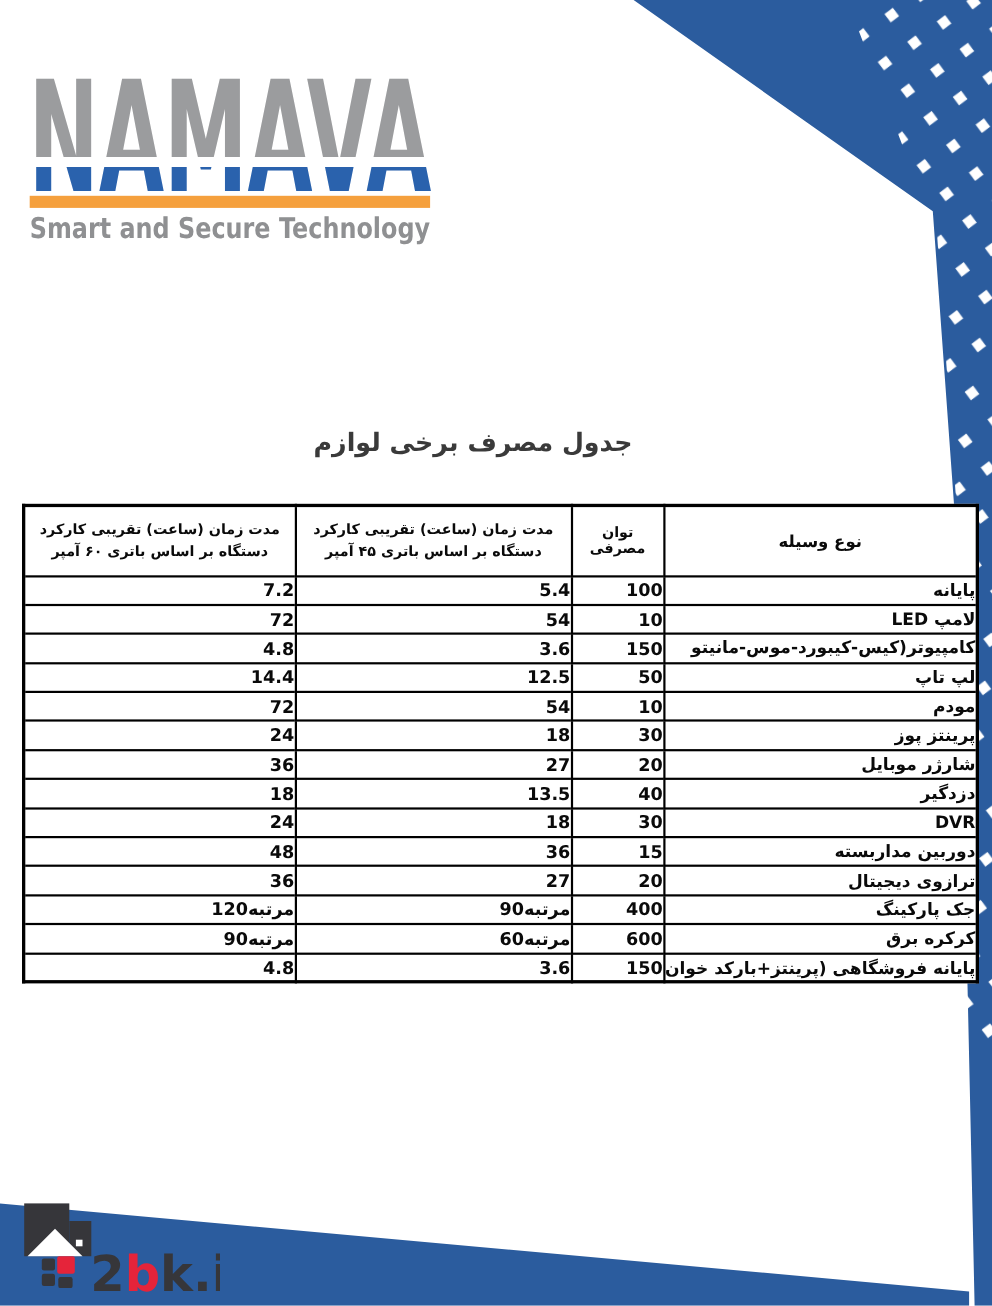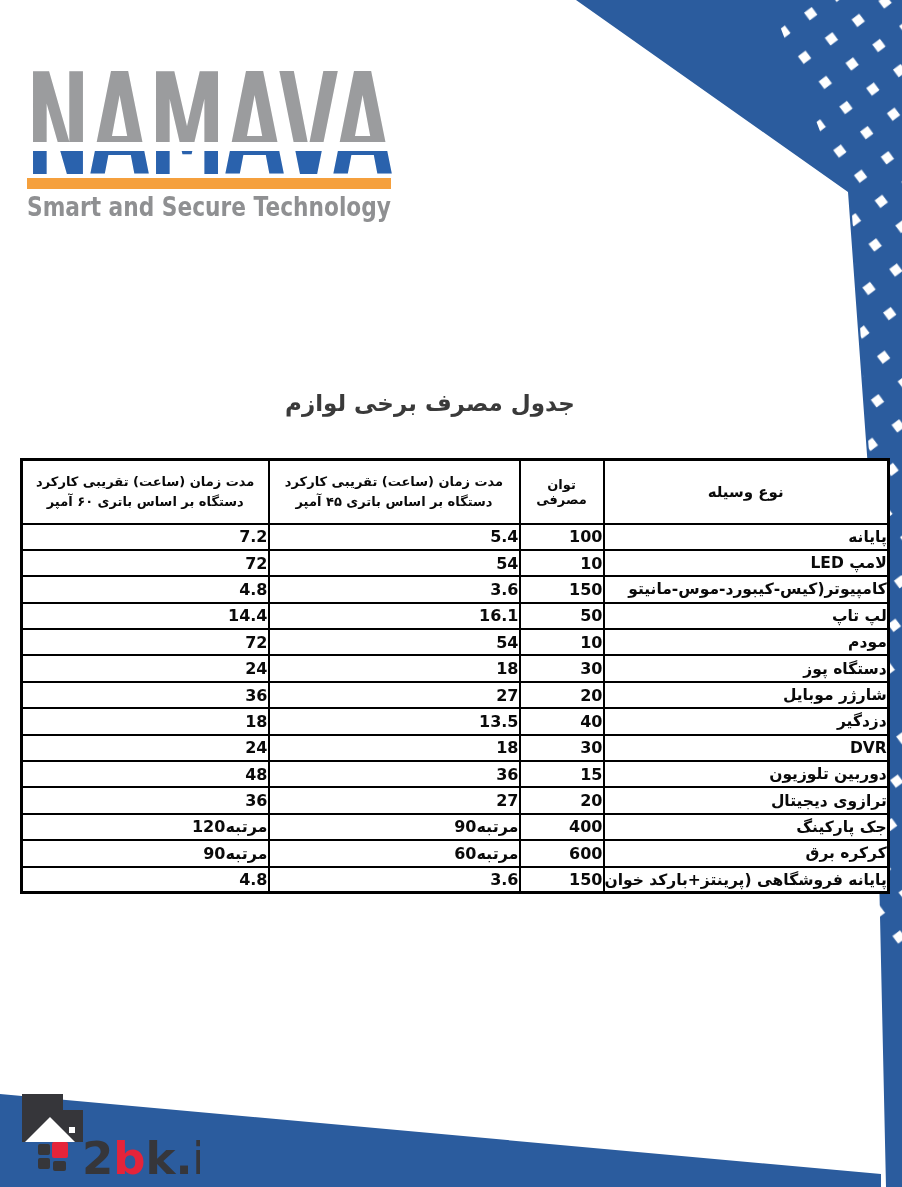--- a/index.html
+++ b/index.html
@@ -116,31 +116,31 @@
         </tr>
         <tr class="data-row">
           <td class="cell-device">کامپیوتر(کیس-کیبورد-موس-مانیتو</td>
           <td class="cell-num">150</td>
           <td class="cell-num">3.6</td>
           <td class="cell-num">4.8</td>
         </tr>
         <tr class="data-row">
           <td class="cell-device">لپ تاپ</td>
           <td class="cell-num">50</td>
-          <td class="cell-num">16.1</td>
+          <td class="cell-num">12.5</td>
           <td class="cell-num">14.4</td>
         </tr>
         <tr class="data-row">
           <td class="cell-device">مودم</td>
           <td class="cell-num">10</td>
           <td class="cell-num">54</td>
           <td class="cell-num">72</td>
         </tr>
         <tr class="data-row">
-          <td class="cell-device">دستگاه پوز</td>
+          <td class="cell-device">پرینتز پوز</td>
           <td class="cell-num">30</td>
           <td class="cell-num">18</td>
           <td class="cell-num">24</td>
         </tr>
         <tr class="data-row">
           <td class="cell-device">شارژر موبایل</td>
           <td class="cell-num">20</td>
           <td class="cell-num">27</td>
           <td class="cell-num">36</td>
         </tr>
@@ -150,21 +150,21 @@
           <td class="cell-num">13.5</td>
           <td class="cell-num">18</td>
         </tr>
         <tr class="data-row">
           <td class="cell-device">DVR</td>
           <td class="cell-num">30</td>
           <td class="cell-num">18</td>
           <td class="cell-num">24</td>
         </tr>
         <tr class="data-row">
-          <td class="cell-device">دوربین تلوزیون</td>
+          <td class="cell-device">دوربین مداربسته</td>
           <td class="cell-num">15</td>
           <td class="cell-num">36</td>
           <td class="cell-num">48</td>
         </tr>
         <tr class="data-row">
           <td class="cell-device">ترازوی دیجیتال</td>
           <td class="cell-num">20</td>
           <td class="cell-num">27</td>
           <td class="cell-num">36</td>
         </tr>

